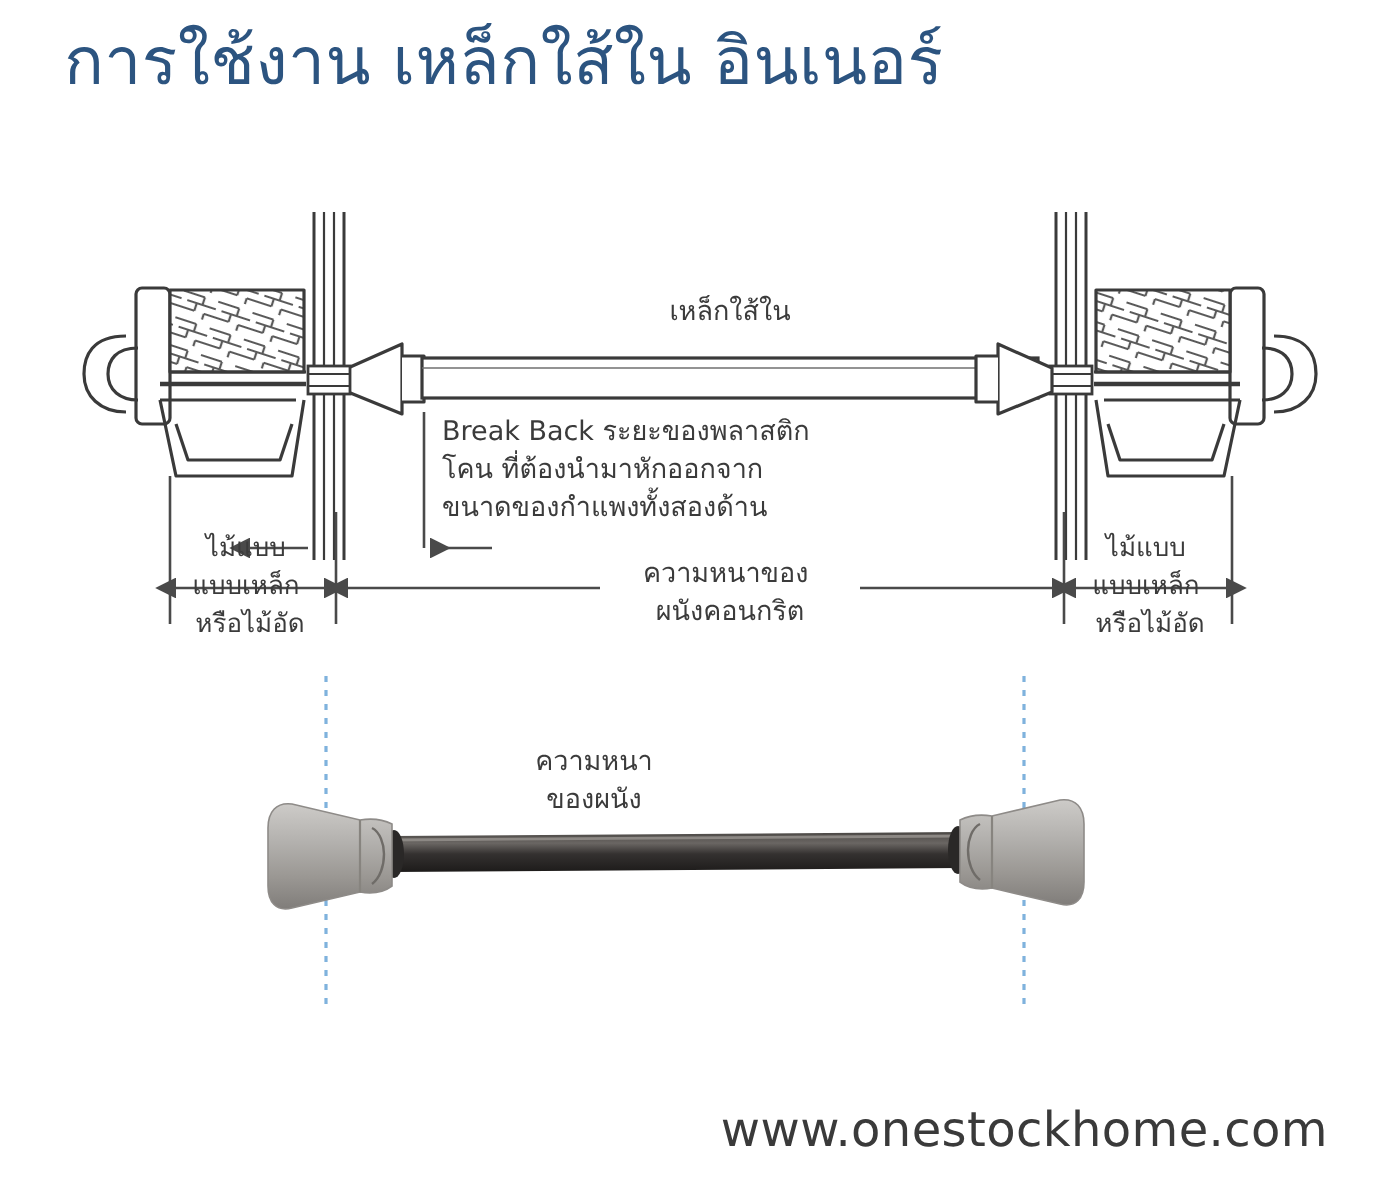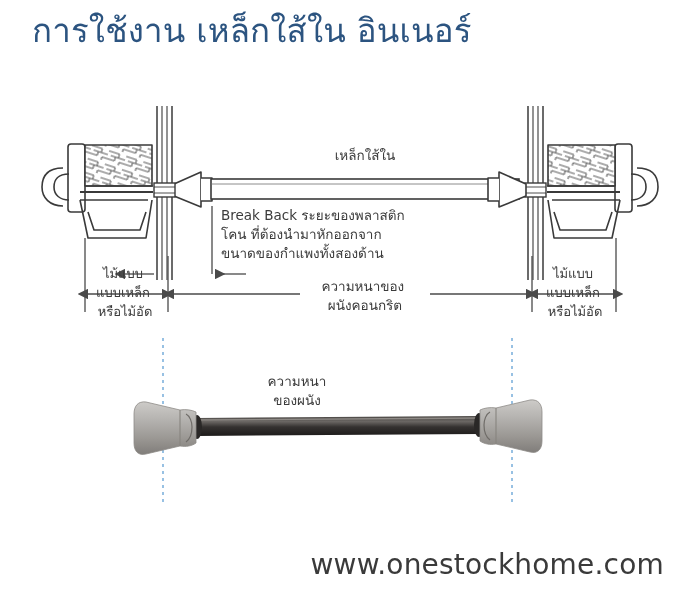--- a/index.html
+++ b/index.html
@@ -59,21 +59,21 @@
     line-height: 19px;
     color: #3b3b3b;
     white-space: pre-line;
   }
 
   
   #footer-url {
     position: absolute;
     right: 34px;
     bottom: 18px;
-    font-size: 28px;
+    font-size: 24px;
     line-height: 30px;
     color: #3a3a3a;
     letter-spacing: 0.2px;
     font-family: "DejaVu Sans", "Liberation Sans", sans-serif;
     white-space: nowrap;
   }
 
   .txt { font-family: "DejaVu Sans", "Liberation Sans", sans-serif; }
 </style>
 </head>

